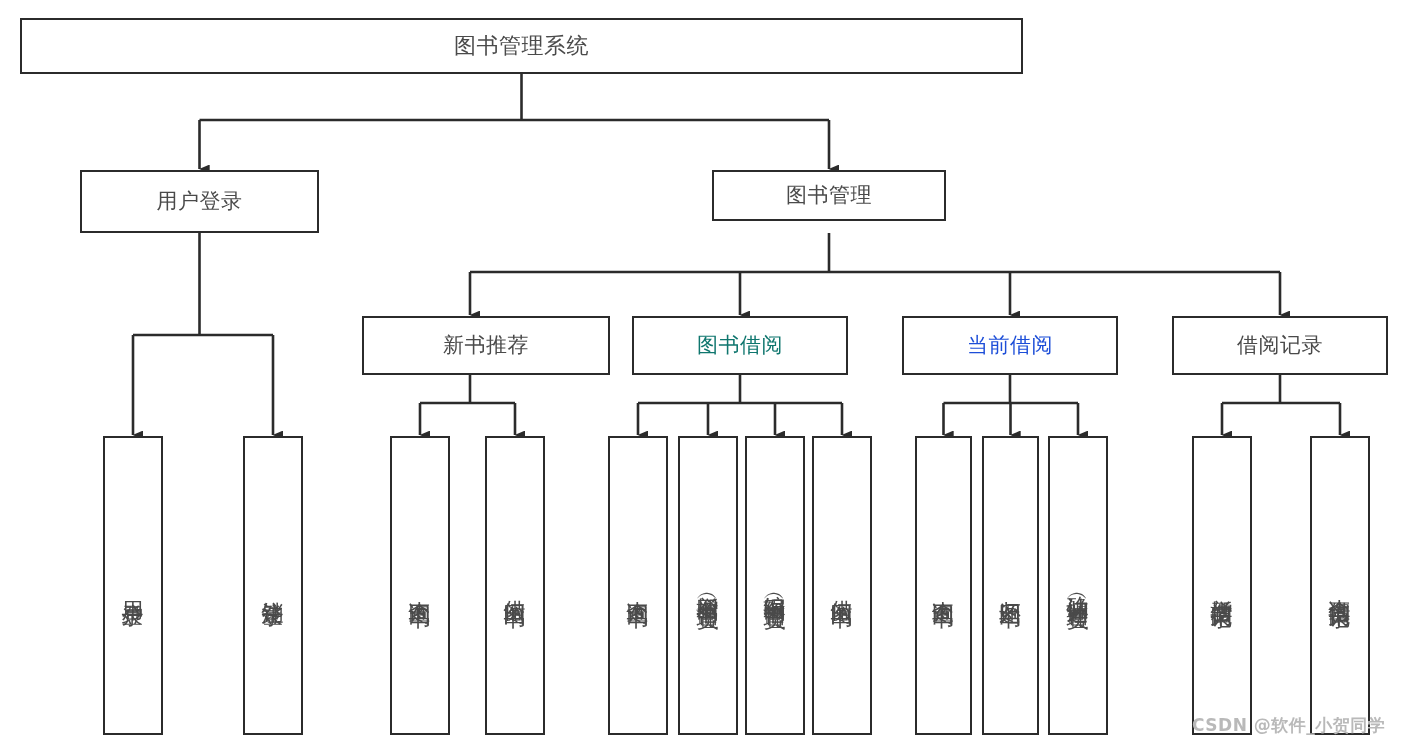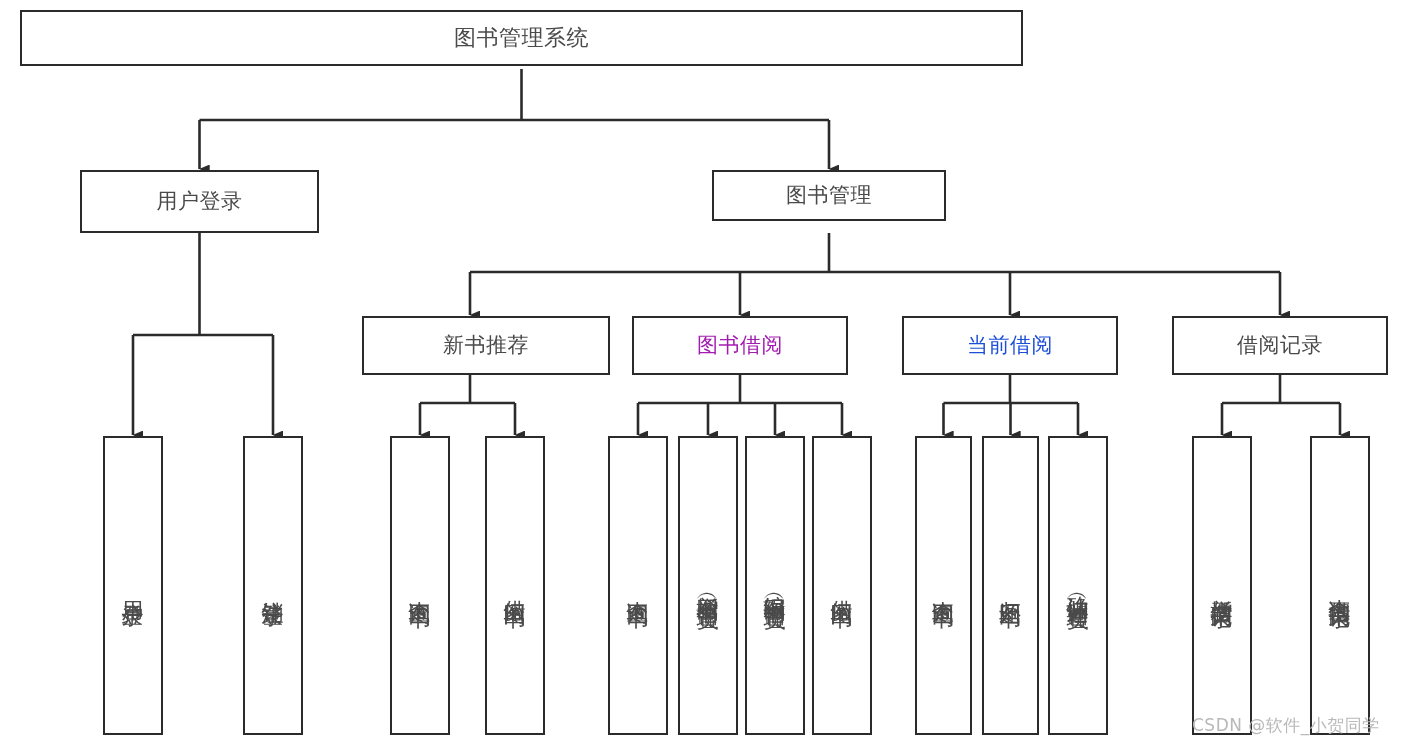--- a/index.html
+++ b/index.html
@@ -110,34 +110,34 @@
         <line x1="1010.5" y1="403" x2="1010.5" y2="435" stroke="#2b2b2b" stroke-width="2.6" marker-end="url(#arrowhead)"></line>
         <line x1="1078" y1="403" x2="1078" y2="435" stroke="#2b2b2b" stroke-width="2.6" marker-end="url(#arrowhead)"></line>
         <line x1="1280" y1="375" x2="1280" y2="403" stroke="#2b2b2b" stroke-width="2.6"></line>
         <line x1="1222" y1="403" x2="1340" y2="403" stroke="#2b2b2b" stroke-width="2.6"></line>
         <line x1="1222" y1="403" x2="1222" y2="435" stroke="#2b2b2b" stroke-width="2.6" marker-end="url(#arrowhead)"></line>
         <line x1="1340" y1="403" x2="1340" y2="435" stroke="#2b2b2b" stroke-width="2.6" marker-end="url(#arrowhead)"></line>
       </g>
   </svg>
 
   <div id="node-layer">
-      <div class="node horizontal root" style="left: 20px; top: 10px; width: 1003px; height: 56px; border-color: rgb(43, 43, 43); background: rgb(255, 255, 255);">
+      <div class="node horizontal root" style="left: 20px; top: 18px; width: 1003px; height: 56px; border-color: rgb(43, 43, 43); background: rgb(255, 255, 255);">
         <span class="node-label" style="color: rgb(74, 74, 74);">图书管理系统</span>
       </div>
       <div class="node horizontal" style="left: 80px; top: 170px; width: 239px; height: 63px; border-color: rgb(43, 43, 43); background: rgb(255, 255, 255);">
         <span class="node-label" style="color: rgb(74, 74, 74);">用户登录</span>
       </div>
       <div class="node horizontal" style="left: 712px; top: 170px; width: 234px; height: 51px; border-color: rgb(43, 43, 43); background: rgb(255, 255, 255);">
         <span class="node-label" style="color: rgb(74, 74, 74);">图书管理</span>
       </div>
       <div class="node horizontal" style="left: 362px; top: 316px; width: 248px; height: 59px; border-color: rgb(43, 43, 43); background: rgb(255, 255, 255);">
         <span class="node-label" style="color: rgb(74, 74, 74);">新书推荐</span>
       </div>
       <div class="node horizontal" style="left: 632px; top: 316px; width: 216px; height: 59px; border-color: rgb(43, 43, 43); background: rgb(255, 255, 255);">
-        <span class="node-label" style="color: #a21caf;">图书借阅</span>
+        <span class="node-label" style="color: #0f766e;">图书借阅</span>
       </div>
       <div class="node horizontal" style="left: 902px; top: 316px; width: 216px; height: 59px; border-color: rgb(43, 43, 43); background: rgb(255, 255, 255);">
         <span class="node-label" style="color: #1d4ed8;">当前借阅</span>
       </div>
       <div class="node horizontal" style="left: 1172px; top: 316px; width: 216px; height: 59px; border-color: rgb(43, 43, 43); background: rgb(255, 255, 255);">
         <span class="node-label" style="color: rgb(74, 74, 74);">借阅记录</span>
       </div>
       <div class="node vertical" style="left: 103px; top: 436px; width: 60px; height: 299px; border-color: rgb(43, 43, 43); background: rgb(255, 255, 255);">
         <span class="node-label" style="color: rgb(74, 74, 74);">用户登录</span>
       </div>
@@ -172,15 +172,15 @@
         <span class="node-label" style="color: rgb(74, 74, 74);">确认归还（管理员）</span>
       </div>
       <div class="node vertical" style="left: 1192px; top: 436px; width: 60px; height: 299px; border-color: rgb(43, 43, 43); background: rgb(255, 255, 255);">
         <span class="node-label" style="color: rgb(74, 74, 74);">新增借阅记录</span>
       </div>
       <div class="node vertical" style="left: 1310px; top: 436px; width: 60px; height: 299px; border-color: rgb(43, 43, 43); background: rgb(255, 255, 255);">
         <span class="node-label" style="color: rgb(74, 74, 74);">查询借阅记录</span>
       </div>
     </div>
 
-  <div class="watermark" style="left: 1192px; top: 714px; color: rgb(185, 185, 185);">CSDN @软件_小贺同学</div>
+  <div class="watermark" style="left: 1192px; top: 714px; color: rgb(185, 185, 185); font-weight: bold;">CSDN @软件_小贺同学</div>
 
 </div>
 
 </body></html>

